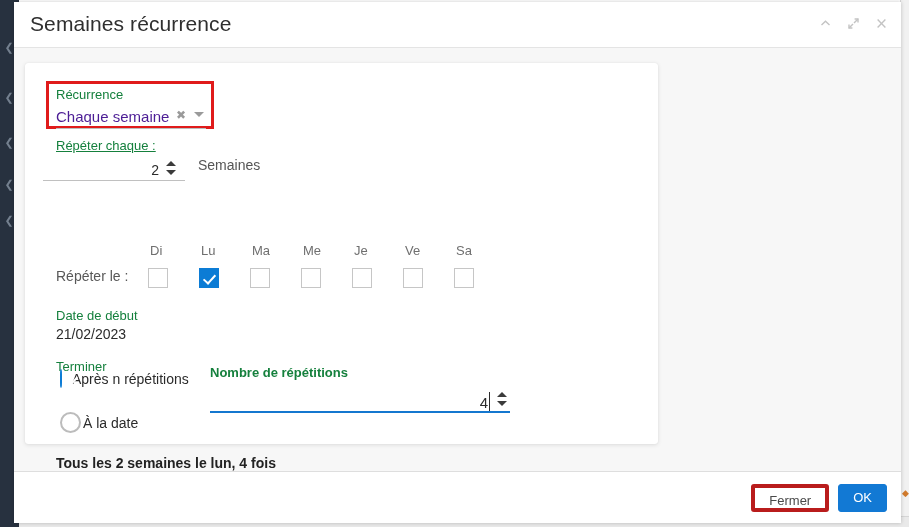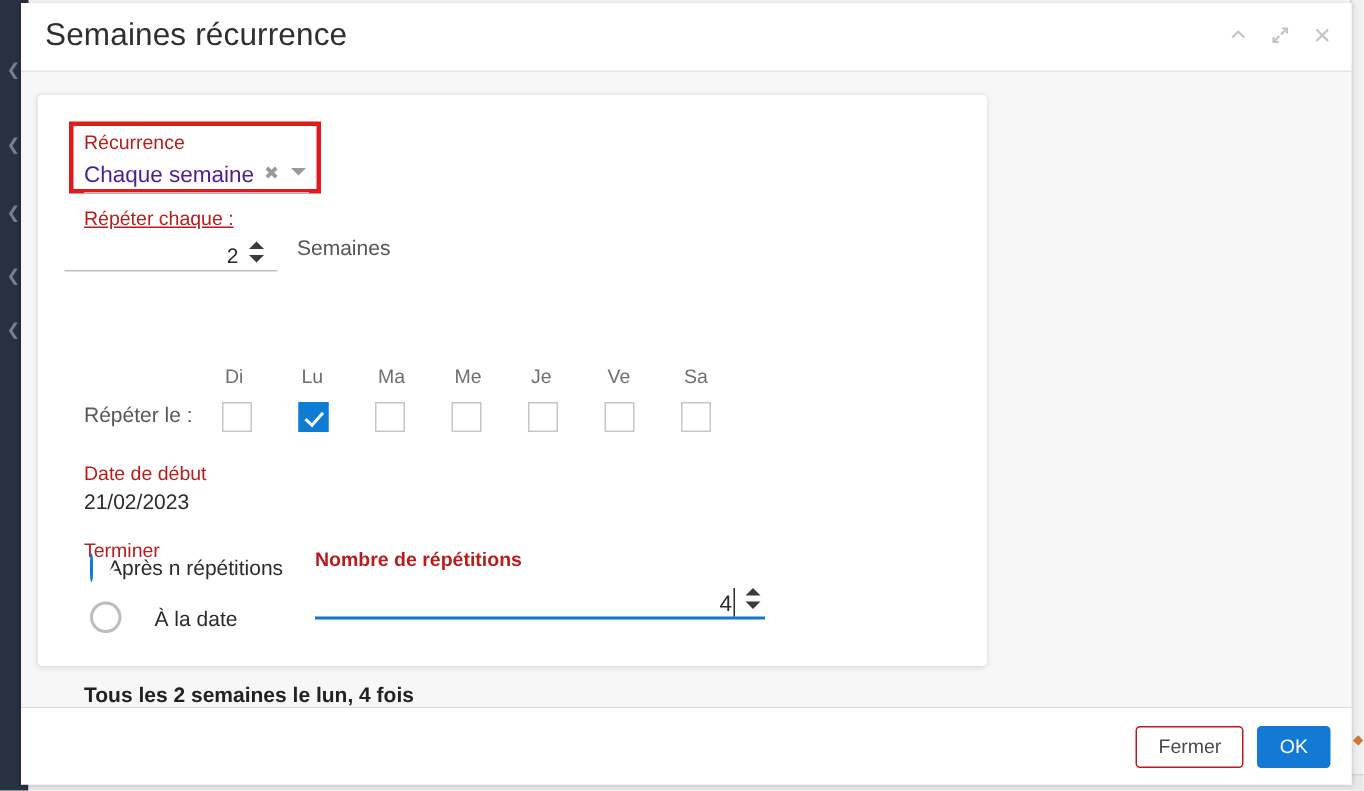--- a/index.html
+++ b/index.html
@@ -123,21 +123,21 @@
     left: 11px;
     top: 15px;
     width: 633px;
     height: 381px;
     background: #ffffff;
     border-radius: 3px;
     box-shadow: 0 1px 4px rgba(0,0,0,0.11), 0 0 1px rgba(0,0,0,0.10);
   }
 
   .field-label {
-    color: #b91c1c;
+    color: #15803d;
     font-size: 13px;
     line-height: 16px;
   }
 
   
   #recurrence-highlight {
     position: absolute;
     left: 21px;
     top: 18px;
     width: 168px;
@@ -327,24 +327,24 @@
     color: #2b2b2b;
     white-space: nowrap;
   }
 
   #end-option-count { left: 35px; top: 307px; }
   #end-option-count .radio-label {
     margin-top: 4px;
     margin-left: 10px;
   }
   #end-option-date {
-    left: 35px; top: 338px;
+    left: 35px; top: 349px;
     display: flex;
     align-items: center;
-    gap: 22px;
+    gap: 2px;
   }
 
   
   #rep-count-label {
     position: absolute;
     left: 185px;
     top: 302px;
     font-weight: bold;
   }
   #rep-count-field {
@@ -401,21 +401,21 @@
     border-radius: 3px;
     padding: 0 14px;
     height: 28px;
     line-height: 26px;
     cursor: pointer;
     box-sizing: border-box;
     white-space: nowrap;
   }
   #btn-close {
     background: #ffffff;
-    border: 1px solid #b91c1c;
+    border: 4px solid #b91c1c;
     color: #4a4a4a;
   }
   #btn-ok {
     background: #1279d4;
     border: 1px solid #1279d4;
     color: #ffffff;
     min-width: 48px;
     text-align: center;
   }
 </style>

